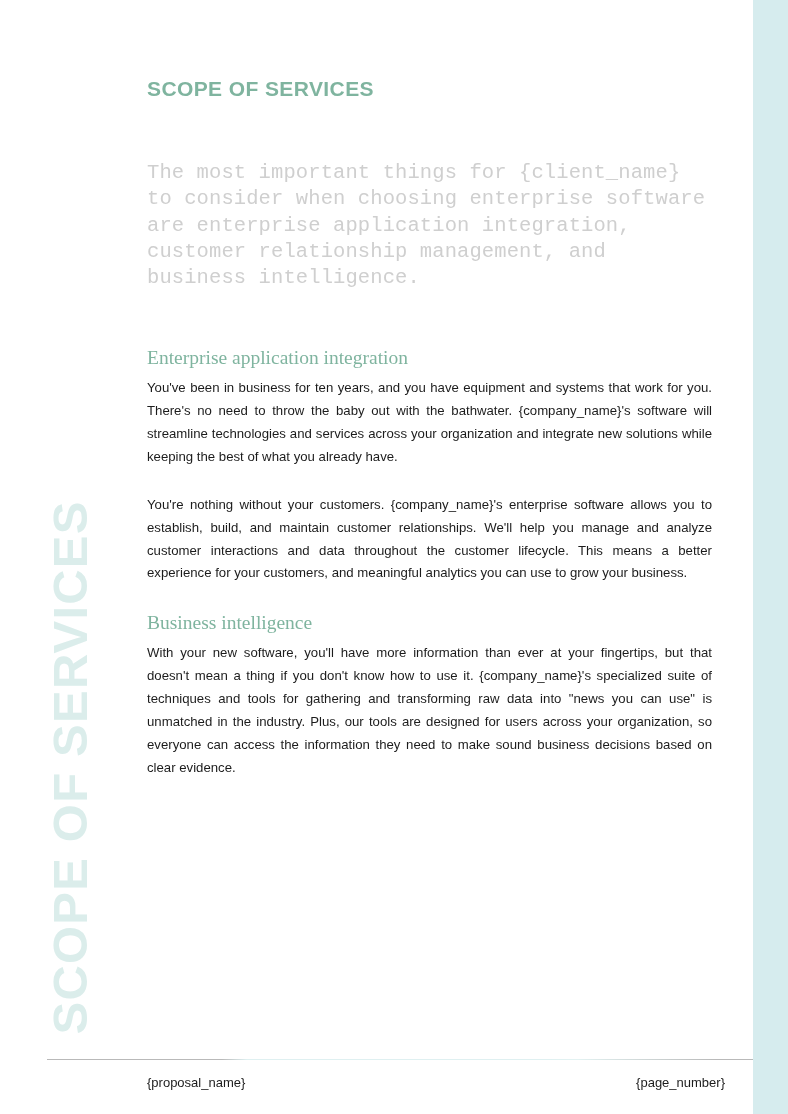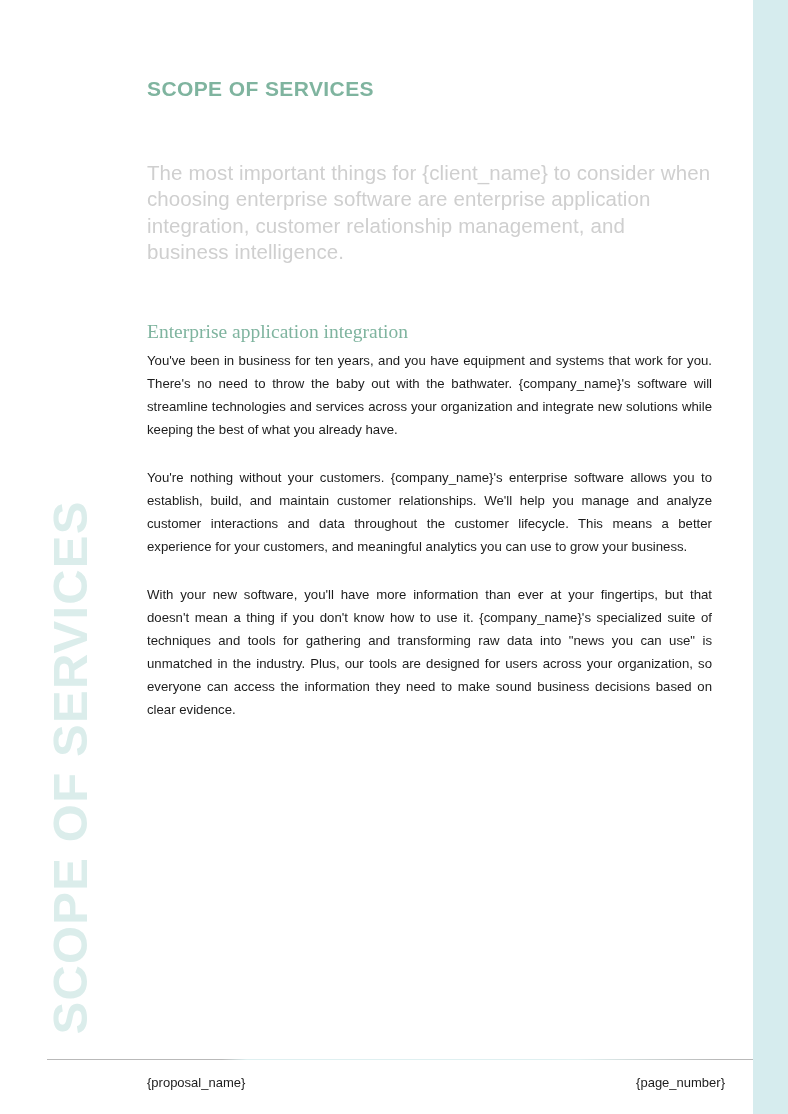--- a/index.html
+++ b/index.html
@@ -73,21 +73,21 @@
     font-size: 21px;
     font-weight: 700;
     letter-spacing: 0.4px;
     color: #7fb49f;
     line-height: 1.2;
   }
 
   .intro {
     margin: 0;
     padding-top: 59px;
-    font-family: Liberation Sans, sans-serif;
+    font-family: Liberation Mono, monospace;
     font-size: 20.5px;
     font-weight: 400;
     line-height: 1.28;
     color: #cfcfcf;
     letter-spacing: 0.1px;
   }
 
   .section {
     padding-top: 0;
   }
@@ -162,20 +162,21 @@
     <div class="section first">
       <h2 class="section-heading">Enterprise application integration</h2>
       <p class="section-body">You've been in business for ten years, and you have equipment and systems that work for you. There's no need to throw the baby out with the bathwater. {company_name}'s software will streamline technologies and services across your organization and integrate new solutions while keeping the best of what you already have.</p>
     </div>
 
     <div class="section">
       <p class="section-body">You're nothing without your customers. {company_name}'s enterprise software allows you to establish, build, and maintain customer relationships. We'll help you manage and analyze customer interactions and data throughout the customer lifecycle. This means a better experience for your customers, and meaningful analytics you can use to grow your business.</p>
     </div>
 
     <div class="section">
+      <h2 class="section-heading">Business intelligence</h2>
       <p class="section-body">With your new software, you'll have more information than ever at your fingertips, but that doesn't mean a thing if you don't know how to use it. {company_name}'s specialized suite of techniques and tools for gathering and transforming raw data into "news you can use" is unmatched in the industry. Plus, our tools are designed for users across your organization, so everyone can access the information they need to make sound business decisions based on clear evidence.</p>
     </div>
 
   </div>
 
   <div class="footer-rule"></div>
 
   <div class="footer">
     <span class="footer-left">{proposal_name}</span>
     <span class="footer-right">{page_number}</span>

